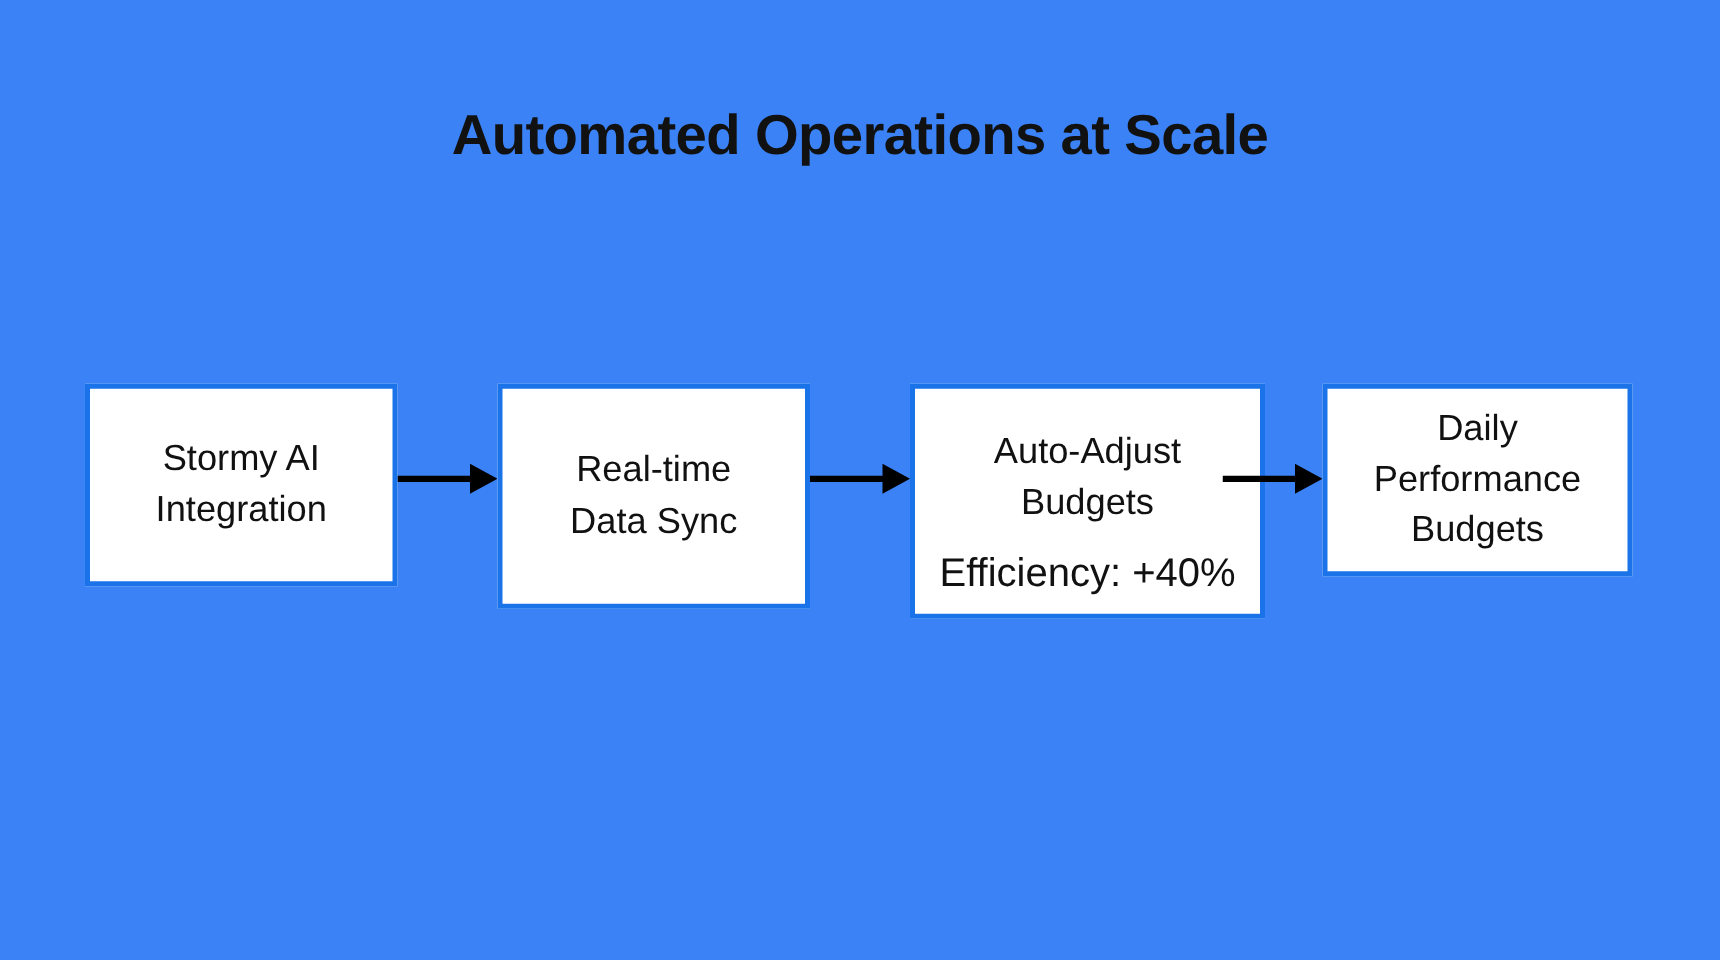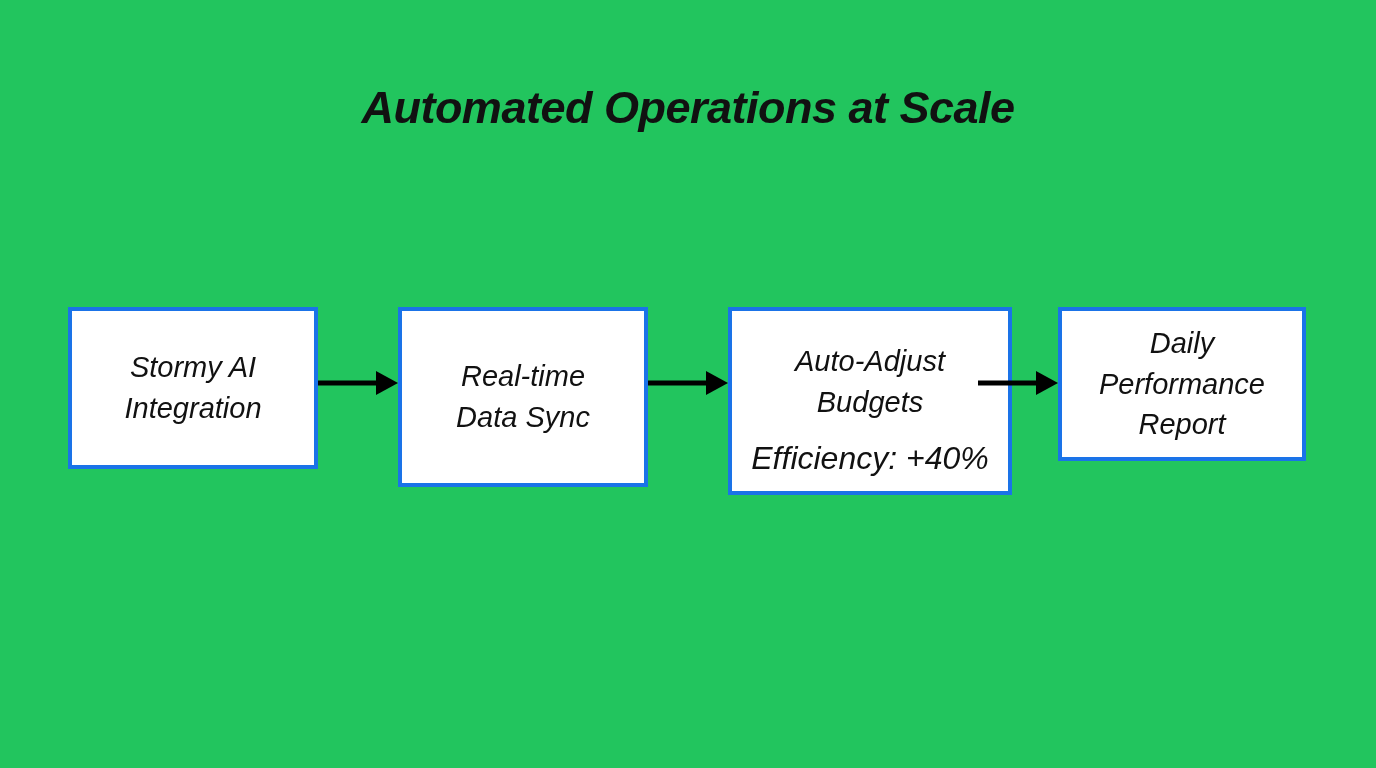--- a/index.html
+++ b/index.html
@@ -8,22 +8,21 @@
     width: 1376px;
     height: 768px;
     background: #ffffff;
     font-family: "Liberation Sans", "DejaVu Sans", sans-serif;
     overflow: hidden;
   }
   .canvas {
     position: relative;
     width: 1376px;
     height: 768px;
-    background: #22c55e;
-    font-style: italic;
+    background: #3b82f6;
   }
   .diagram-title {
     position: absolute;
     left: 0;
     top: 82px;
     width: 1376px;
     text-align: center;
     font-size: 45px;
     font-weight: 600;
     letter-spacing: -0.5px;
@@ -104,16 +103,16 @@
   </div>
 
   <svg class="flow-arrow arrow-3" viewBox="0 0 80 40" xmlns="http://www.w3.org/2000/svg">
     <path d="M0 20 H60" stroke="#000000" stroke-width="5" fill="none"></path>
     <polygon points="58,8 80,20 58,32" fill="#000000"></polygon>
   </svg>
 
   <div class="flow-node node-4">
     <div class="node-label">Daily
 Performance
-Report</div>
+Budgets</div>
   </div>
 
 </div>
 
 </body></html>

